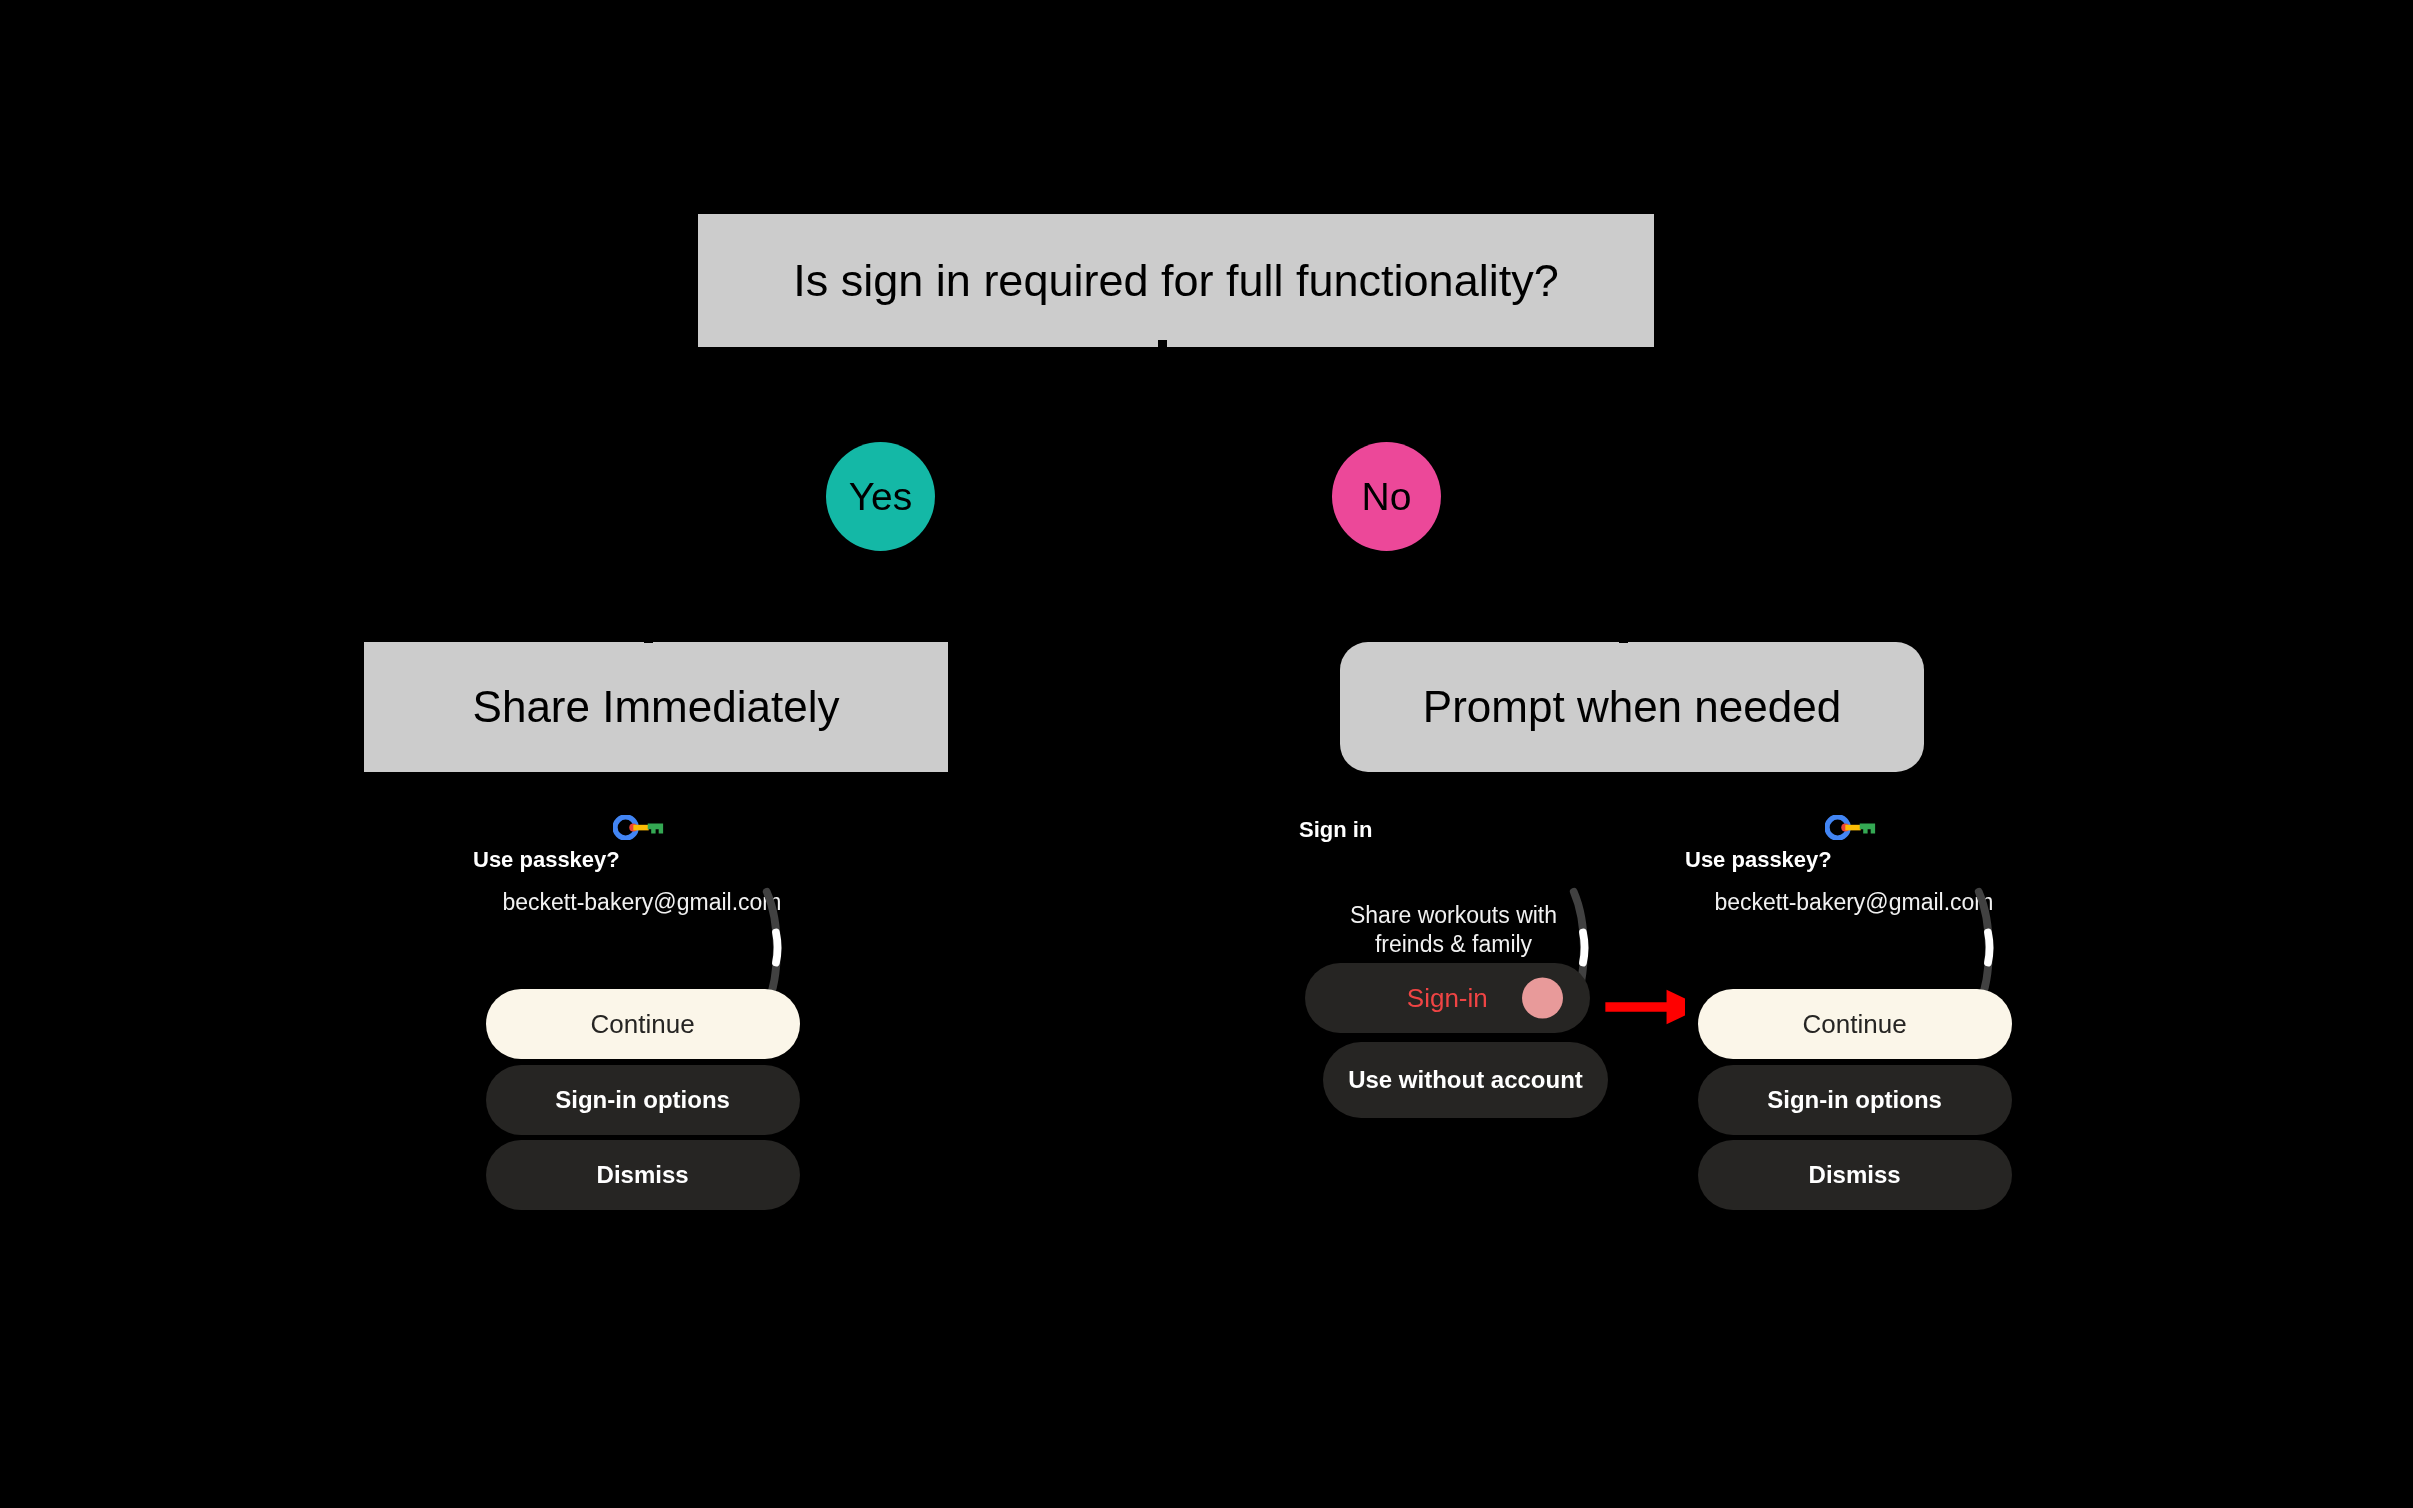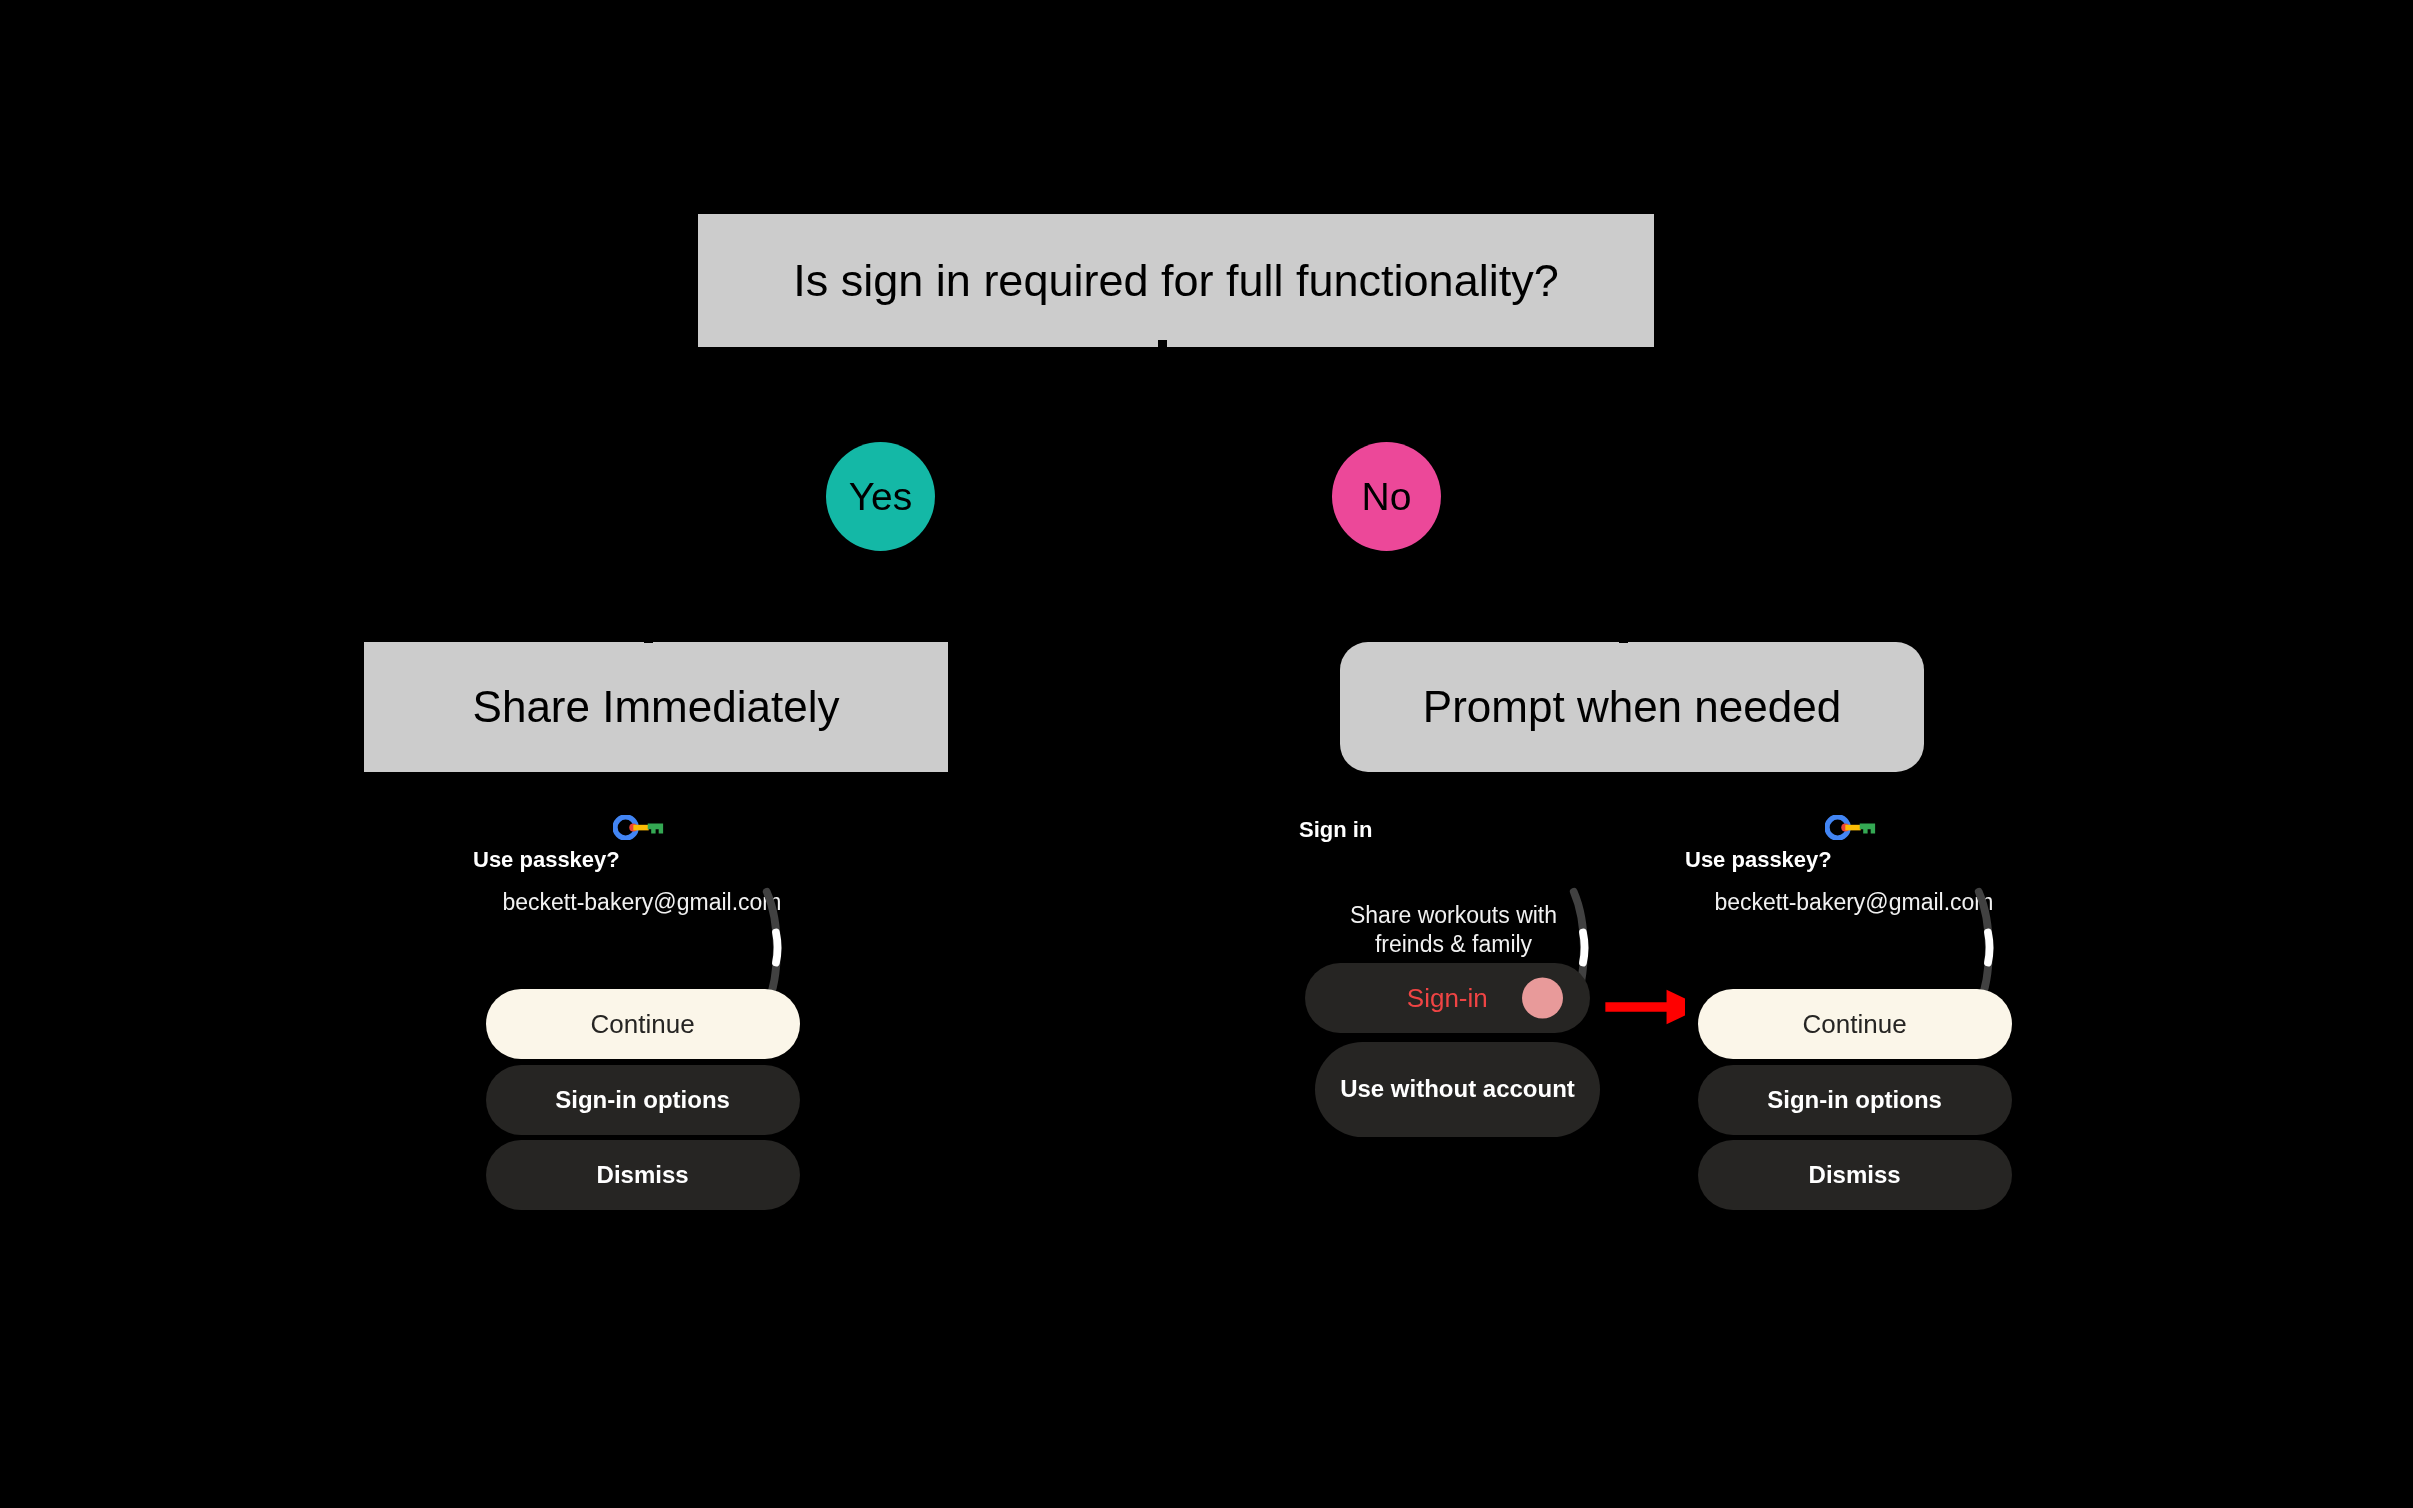--- a/index.html
+++ b/index.html
@@ -243,21 +243,21 @@
         <path d="M12 6 C 26 38, 26 92, 12 124" fill="none" stroke="#414141" stroke-width="8" stroke-linecap="round"></path>
         <path d="M21.5 48 C 23.5 57, 23.5 70, 21.5 79" fill="none" stroke="#ffffff" stroke-width="8" stroke-linecap="round"></path>
       </svg>
     </span>
 
     <div class="pill pill-signin" style="position:absolute; left:5.8px; top:162px; width:285px; height:70px;">
       <span>Sign-in</span>
       <span class="signin-dot" style="background: rgb(232, 154, 154);"></span>
     </div>
 
-    <div class="pill pill-dark" style="position:absolute; left:16px; top:241px; width:285px; height:95px;">Use without account</div>
+    <div class="pill pill-dark" style="position:absolute; left:24px; top:241px; width:285px; height:76px;">Use without account</div>
 
   </div>
 </div>
 
 <span id="annotation-arrow">
   <svg width="108" height="44" viewBox="0 0 112 46" xmlns="http://www.w3.org/2000/svg">
     <line x1="2" y1="23" x2="74" y2="23" stroke="#ff0000" stroke-width="10"></line>
     <polygon points="66,5 104,23 66,41" fill="#ff0000"></polygon>
   </svg>
 </span>

